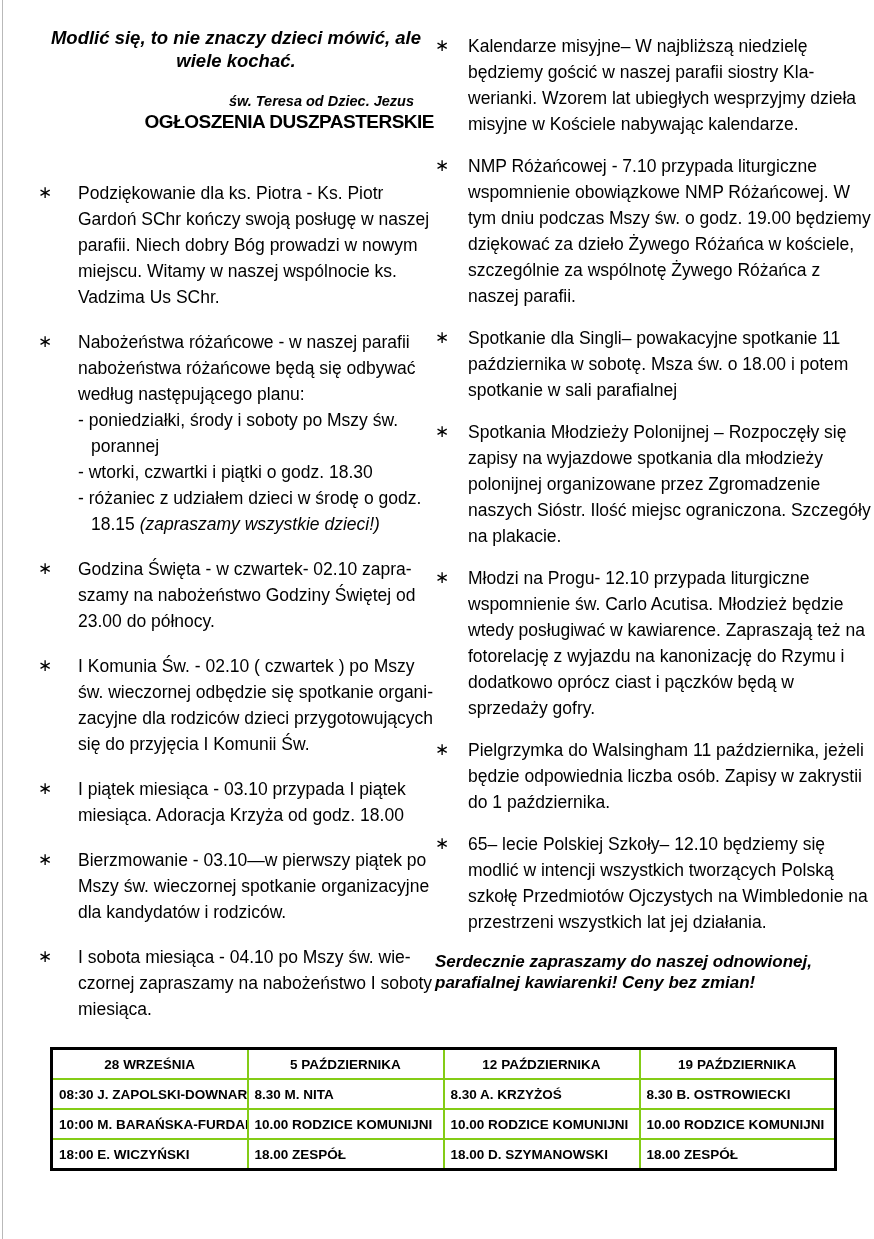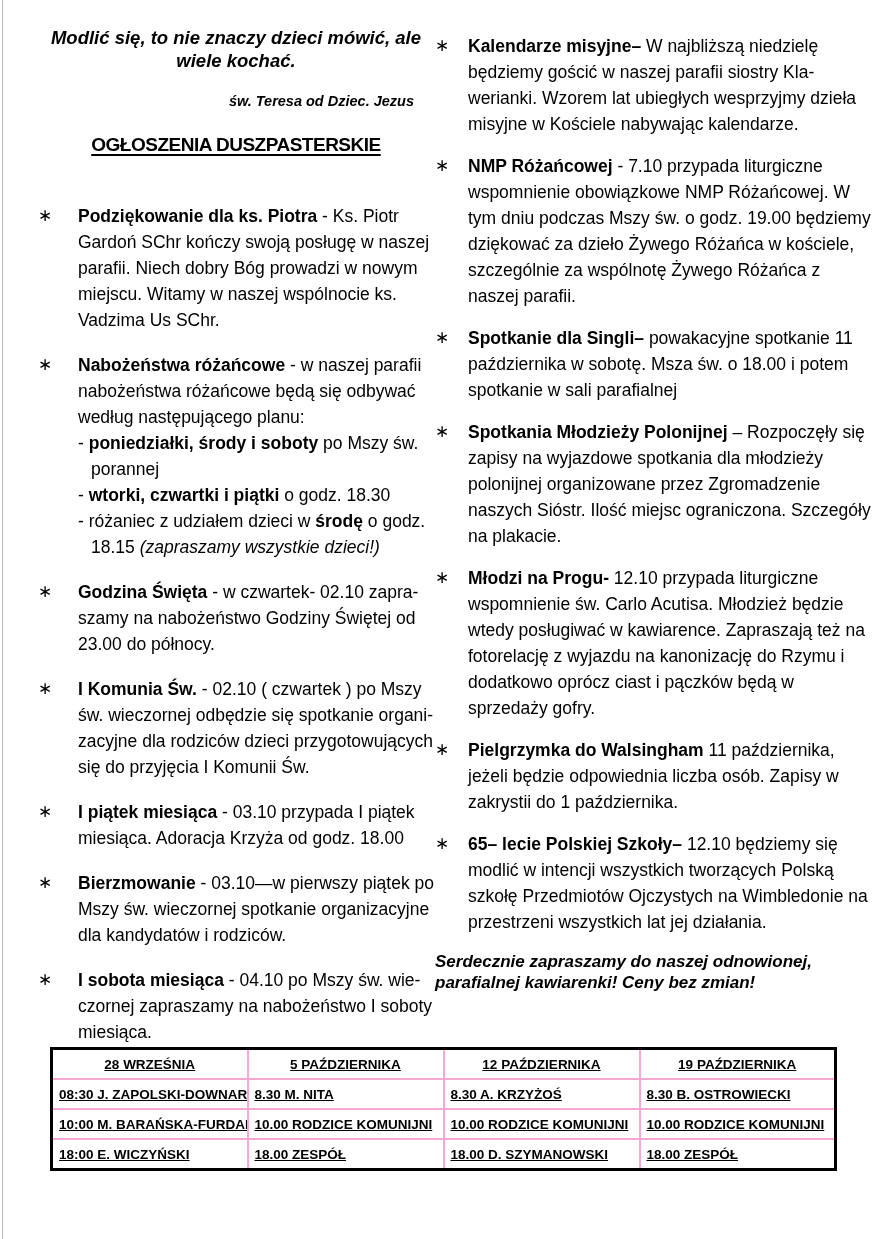--- a/index.html
+++ b/index.html
@@ -8,41 +8,41 @@
     font-family:"Liberation Sans", sans-serif;position:relative;overflow:hidden;
   }
   .page-edge{position:absolute;left:2px;top:0;width:1px;height:1239px;background:#b9b9b9;}
   .col{position:absolute;top:0;}
   .col-left{left:38px;width:396px;}
   .col-right{left:435px;width:437px;}
   .quote{margin-top:26px;text-align:center;font-weight:bold;font-style:italic;
          font-size:18.5px;line-height:23px;}
   .attribution{margin-top:21px;text-align:right;padding-right:20px;
          font-weight:bold;font-style:italic;font-size:14.5px;line-height:17px;}
-  .heading{margin-top:23px;text-align:center;font-weight:bold;font-size:19px;
+  .heading{text-align:right;font-weight:bold;font-size:19px;
          letter-spacing:-0.5px;line-height:23px;
-         text-decoration:underline;text-decoration-thickness:2px;text-underline-offset:3px;}
+         text-decoration-thickness:2px;text-underline-offset:3px;}
   .items{margin-top:47px;}
   .col-right .items{margin-top:33px;}
   .item{display:flex;font-size:17.5px;line-height:26px;margin-bottom:19px;}
   .col-right .item{margin-bottom:16px;}
   .item .bullet{flex:none;width:40px;font-size:17px;}
   .col-right .item .bullet{width:33px;}
   .item .content{flex:1;min-width:0;}
-  .seg-b{font-weight:bold;}
+  .seg-b{font-weight:normal;}
   .seg-i{font-style:italic;}
   .sub-line{padding-left:13px;text-indent:-13px;}
   .footer-note{margin-top:12px;text-align:left;font-weight:bold;font-style:italic;
          font-size:17px;line-height:21px;}
   table.schedule{position:absolute;left:50px;top:1047px;width:787px;
          border-collapse:collapse;table-layout:fixed;
          border:3px solid #000;}
   table.schedule th,table.schedule td{
-         border:2px solid #f9a8d4;height:28px;font-size:13.5px;font-weight:bold;
-         white-space:nowrap;overflow:hidden;text-decoration:underline;}
+         border:2px solid #84cc16;height:28px;font-size:13.5px;font-weight:bold;
+         white-space:nowrap;overflow:hidden;}
   table.schedule th{text-align:center;padding:0 2px;}
   table.schedule td{text-align:left;padding:0 6px;}
 </style>
 </head>
 <body>
 
 <div class="page-edge"></div>
 
 <div class="col col-left">
   <div class="quote">

